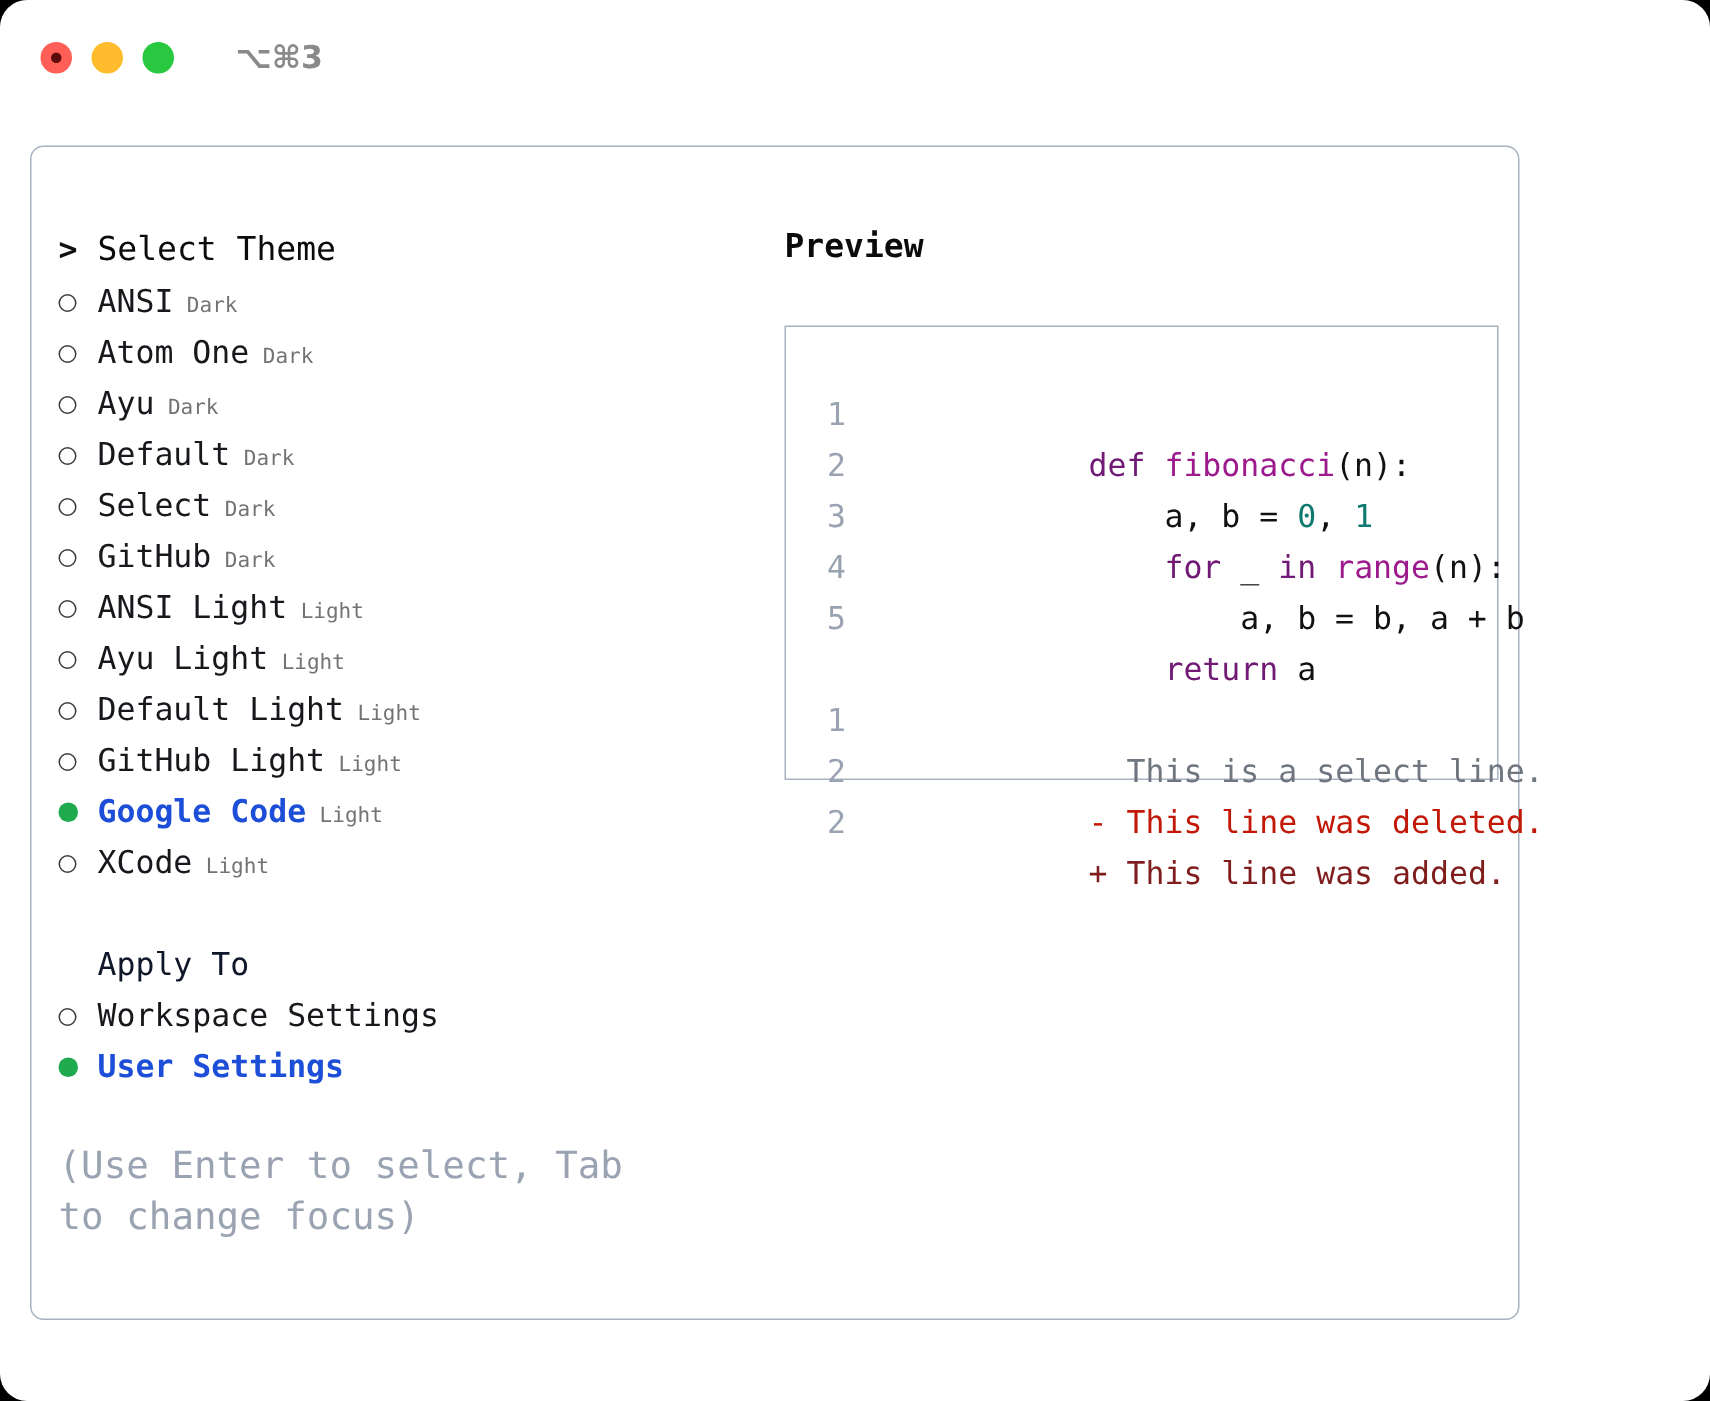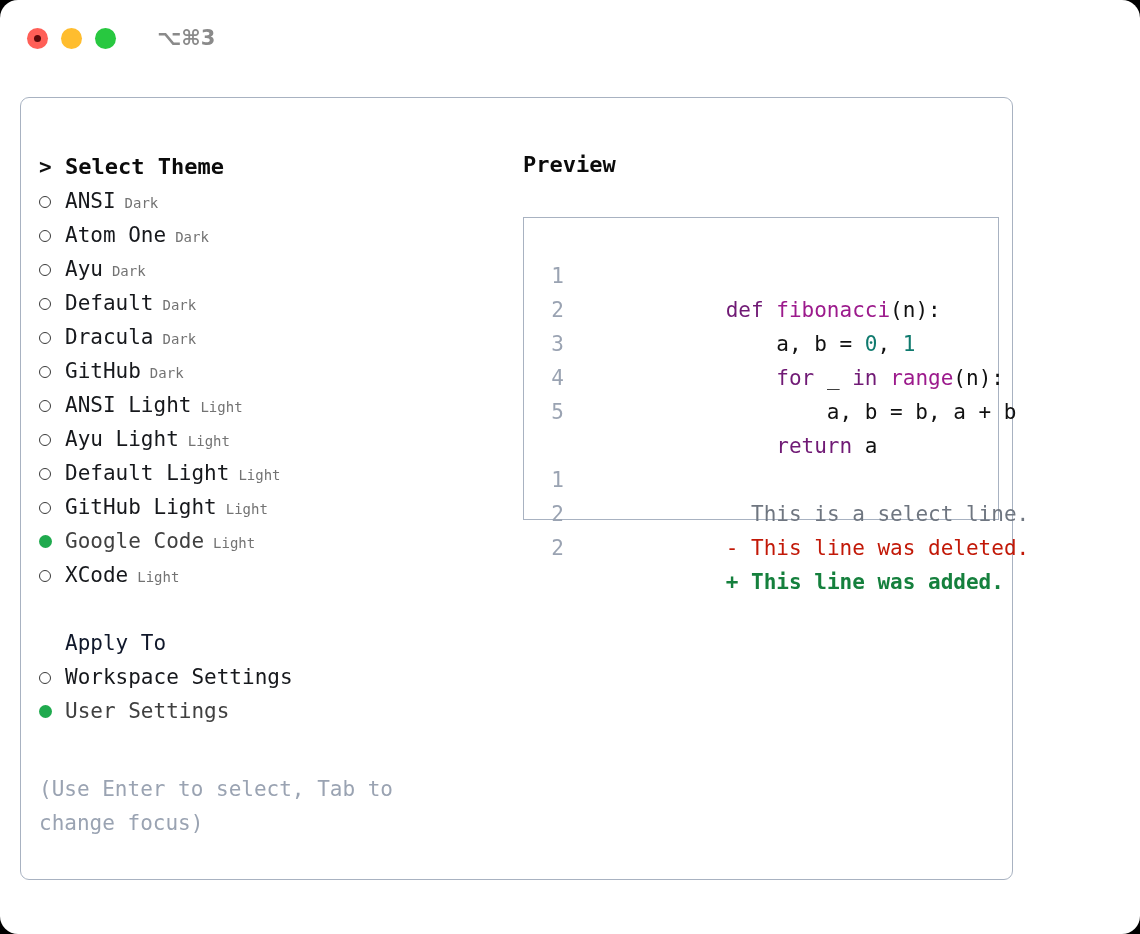--- a/index.html
+++ b/index.html
@@ -122,27 +122,28 @@
     background: #1faa4e;
   }
 
   .row-label {
     font-size: 21px;
     line-height: 34px;
     color: #16181c;
     white-space: pre;
   }
   .row.header .row-label {
-    font-weight: 700;
+    font-weight: 400;
     font-size: 22px;
     color: #0b0b0b;
     text-align: center;
   }
   .row.selected .row-label {
-    color: #404040;
+    color: #1d4ed8;
+    font-weight: bold;
   }
   .tag {
     font-size: 14px;
     line-height: 34px;
     color: #737373;
     margin-left: 9px;
     white-space: pre;
   }
 
   .section-heading {
@@ -150,22 +151,22 @@
     align-items: baseline;
     height: 34px;
   }
   .section-heading .row-label {
     font-size: 21px;
     color: #0f172a;
   }
   .spacer-md { height: 34px; }
 
   #hint {
-    margin-top: 44px;
-    font-size: 21px;
+    margin-top: 32px;
+    font-size: 25px;
     line-height: 34px;
     color: #9aa3b2;
     width: 400px;
   }
 
   
   #right-col {
     position: absolute;
     left: 502px;
     top: 52px;
@@ -205,21 +206,21 @@
   .code-text { white-space: pre; }
 
   .tok-kw   { color: #701a75; }
   .tok-fn   { color: #9c1a8c; }
   .tok-num  { color: #0f7a6e; }
   .tok-plain{ color: #111111; }
 
   .diff-gap { height: 34px; }
   .diff-ctx { color: #6f7680; }
   .diff-del { color: #c21807; }
-  .diff-add { color: #15803d; font-weight: bold; }
+  .diff-add { color: #7f1d1d; }
 </style>
 </head>
 <body>
 
 <div id="window">
 
   <div id="titlebar">
     <div class="lights">
       <div class="light red">
         <div class="rec-dot"></div>
@@ -260,21 +261,21 @@
       </div>
 
       <div class="row">
         <span class="marker"><span class="dot-hollow"></span></span>
         <span class="row-label">Default</span>
         <span class="tag">Dark</span>
       </div>
 
       <div class="row">
         <span class="marker"><span class="dot-hollow"></span></span>
-        <span class="row-label">Dracula</span>
+        <span class="row-label">Select</span>
         <span class="tag">Dark</span>
       </div>
 
       <div class="row">
         <span class="marker"><span class="dot-hollow"></span></span>
         <span class="row-label">GitHub</span>
         <span class="tag">Dark</span>
       </div>
 
       <div class="row">

